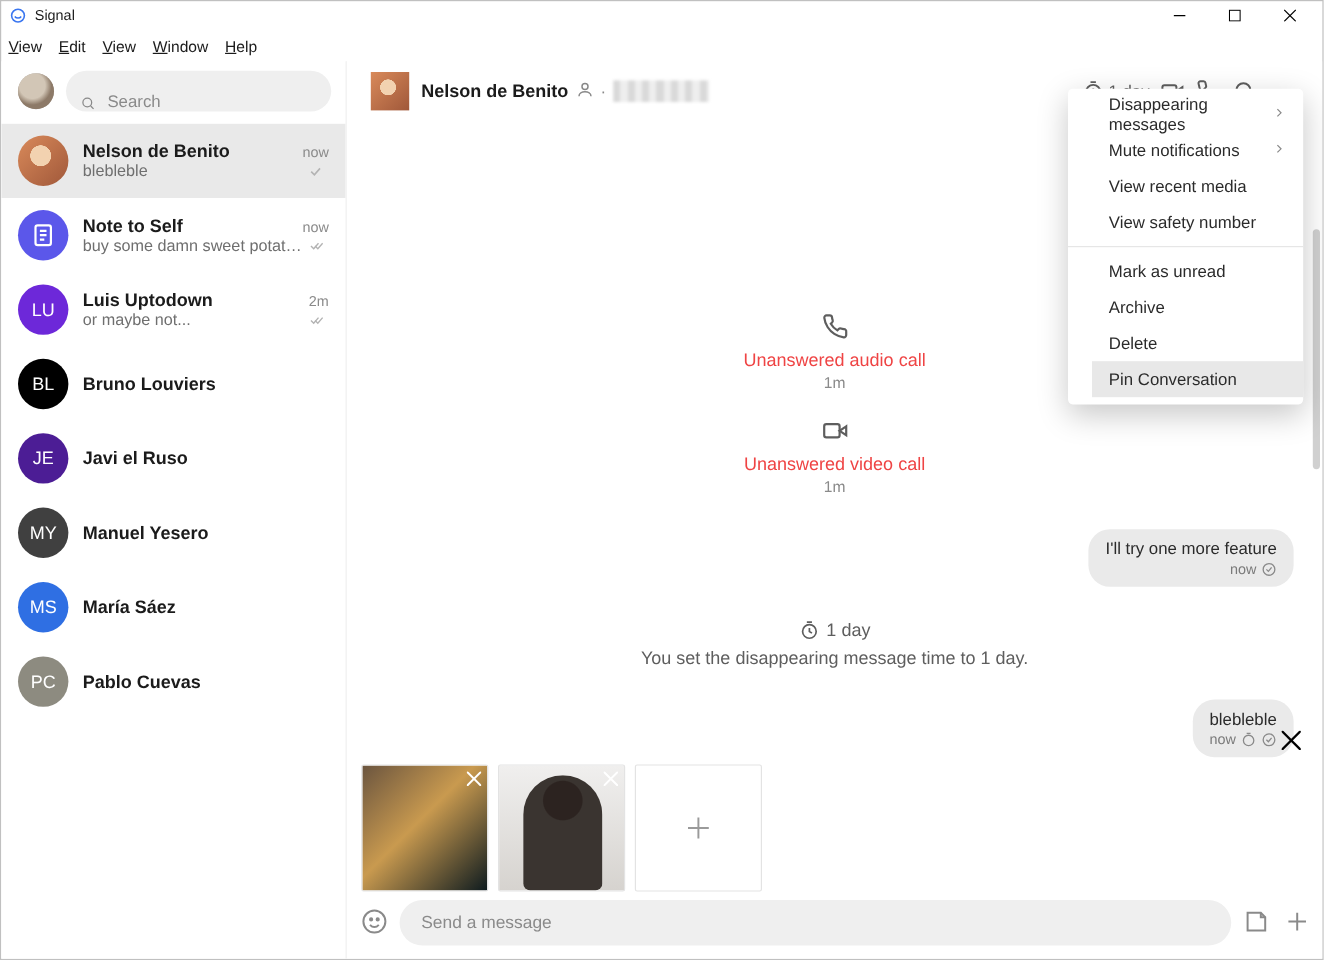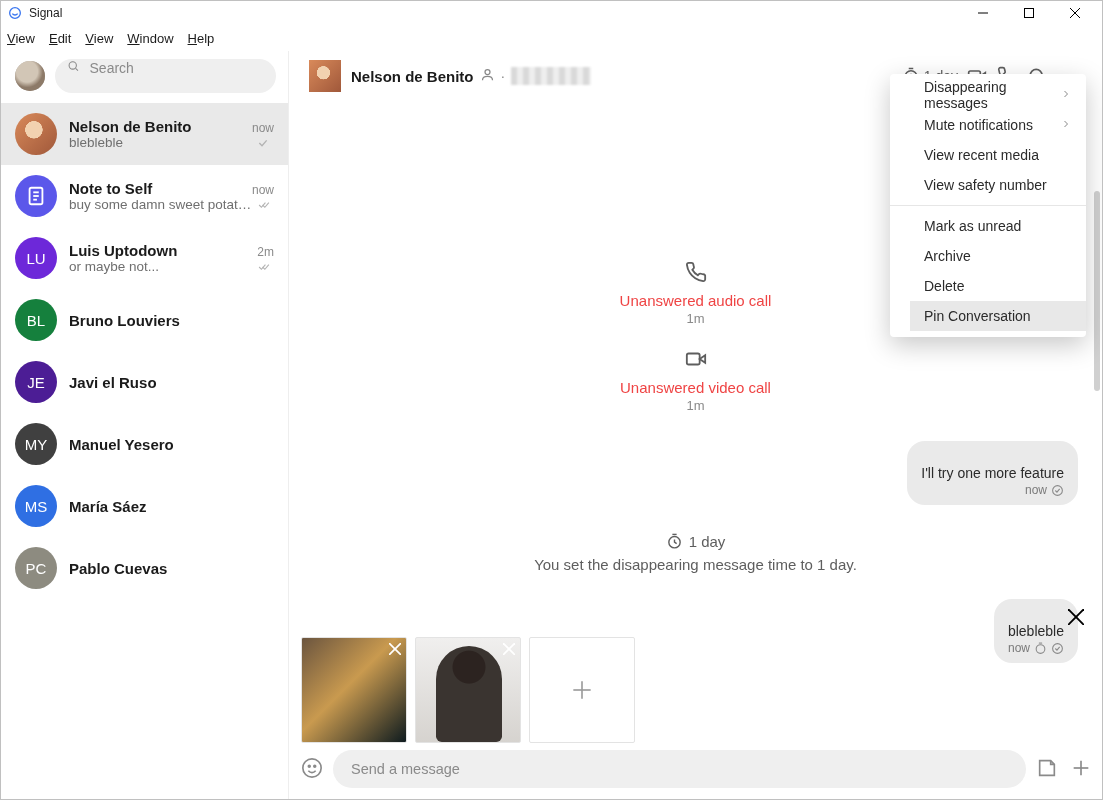--- a/index.html
+++ b/index.html
@@ -18,21 +18,21 @@
   .menubar .menu-item { margin-right: 14px; text-decoration: underline; text-decoration-color: transparent; }
   .menubar .menu-item::first-letter { text-decoration: underline; }
 
   .main { position: absolute; top: 50px; bottom: 0; left: 0; right: 0; display: flex; }
 
   
   .sidebar { width: 288px; border-right: 1px solid #eee; display: flex; flex-direction: column; background:#fff; }
   .sidebar-top { display:flex; align-items:center; padding: 8px 12px 10px 14px; gap: 10px; }
   .avatar-img { width: 30px; height: 30px; border-radius: 50%; background: #b3aca5; display:inline-flex; align-items:center; justify-content:center; color:#fff; font-size:12px; overflow:hidden; position:relative;}
   .avatar-img::after{content:""; position:absolute; inset:0; background: radial-gradient(circle at 40% 35%, #d2c6b6 0 40%, #8d7a68 60%);}
-  .search-box { flex:1; height: 34px; background:#efefef; border-radius:17px; display:flex; align-items:flex-start; padding:0 12px; color:#888; }
+  .search-box { flex:1; height: 34px; background:#efefef; border-radius:17px; display:flex; align-items:flex-end; padding:0 12px; color:#888; }
   .search-box svg { width:14px; height:14px; margin-right:8px; stroke:#888;}
   .search-box input { border:none; background:transparent; outline:none; font-size:14px; color:#333; width:100%; }
   .search-box input::placeholder{color:#8a8a8a;}
 
   .convo-list { flex:1; overflow:hidden; }
   .convo { display:flex; align-items:center; padding: 10px 14px; gap:12px; }
   .convo.selected { background:#e9e9e9; }
   .convo .avatar { width:42px; height:42px; border-radius:50%; color:#fff; font-weight:500; display:flex; align-items:center; justify-content:center; font-size:15px; flex-shrink:0;}
   .avatar.img { background: linear-gradient(135deg,#d98a5a,#a0583a); position:relative; overflow:hidden;}
   .avatar.img::after{content:"";position:absolute;inset:0;background:radial-gradient(circle at 45% 40%, #f2d2b0 0 25%, transparent 26%);}
@@ -64,21 +64,21 @@
   .chat-body { flex:1; overflow:hidden; position:relative; padding: 0 24px; }
   .sys-call { text-align:center; color:#5e5e5e; }
   .sys-call .ic{margin-bottom:6px;}
   .sys-call .ic svg{width:22px;height:22px;stroke:#5e5e5e;}
   .sys-call .lbl{color:#ef4444; font-size:15px;}
   .sys-call .tm{color:#8a8a8a; font-size:13px; margin-top:2px;}
   .call1{margin-top:160px;}
   .call2{margin-top:22px;}
 
   .bubble-row { display:flex; justify-content:flex-end; margin-top:28px; }
-  .bubble { background:#eaeaea; color:#2b2b2b; border-radius:18px; padding:24px 14px 8px; max-width:320px; }
+  .bubble { background:#eaeaea; color:#2b2b2b; border-radius:18px; padding:8px 14px 8px; max-width:320px; }
   .bubble .meta{display:flex; justify-content:flex-end; align-items:center; gap:4px; color:#7a7a7a; font-size:12px; margin-top:2px;}
   .bubble .meta svg{width:13px;height:13px;}
 
   .sys-timer { text-align:center; margin-top:28px; color:#5e5e5e;}
   .sys-timer .row1{display:flex; align-items:center; justify-content:center; gap:6px; font-size:15px;}
   .sys-timer .row1 svg{width:17px;height:17px;}
   .sys-timer .row2{margin-top:6px; font-size:15px;}
 
   
   .attach-strip { position:absolute; left:300px; right:10px; bottom:56px; display:flex; align-items:center; gap:8px; padding-top:14px;}
@@ -215,21 +215,21 @@
               <span class="checks">
                 <svg viewBox="0 0 28 16">
                   <path d="M2 8l4 4 7-8" fill="none" stroke="#b3b3b3" stroke-width="2"></path>
                   <path d="M8 8l4 4 7-8" fill="none" stroke="#b3b3b3" stroke-width="2"></path>
                 </svg>
               </span>
             </div>
           </div>
         </div>
         <div class="convo">
-          <span class="avatar" style="background:#15803d">BL</span>
+          <span class="avatar" style="background:#000000">BL</span>
           <div class="body">
             <div class="line1">
               <span class="name">Bruno Louviers</span>
             </div>
           </div>
         </div>
         <div class="convo">
           <span class="avatar" style="background:#4c1d95">JE</span>
           <div class="body">
             <div class="line1">

